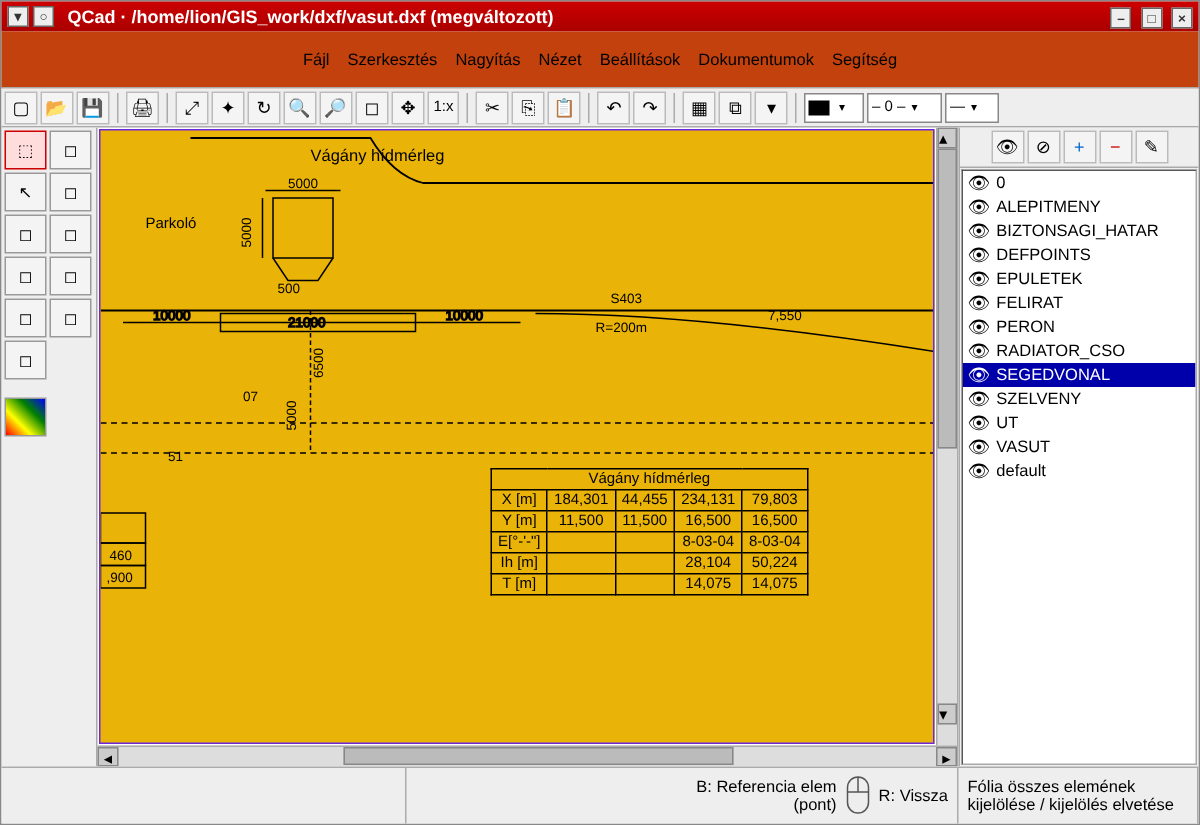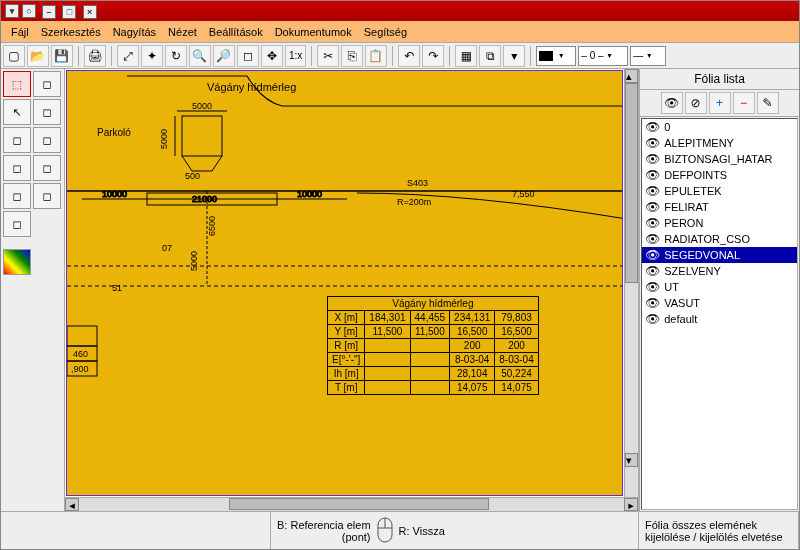--- a/index.html
+++ b/index.html
@@ -2,21 +2,21 @@
 <html><head>
 <meta charset="utf-8">
 <style>
   * { box-sizing: border-box; margin: 0; padding: 0; font-family: Arial, sans-serif; }
   body { width: 800px; height: 550px; background: #fff; overflow: hidden; font-size: 11px; }
   .window { border: 1px solid #888; width: 800px; height: 550px; display: flex; flex-direction: column; }
   .titlebar { background: linear-gradient(#c00, #a00); color: #fff; height: 20px; display: flex; align-items: center; padding: 0 4px; font-size: 12px; font-weight: bold; }
   .titlebar .tbtn { width: 14px; height: 14px; background: #eee; border: 1px solid #666; margin-right: 3px; display: inline-flex; align-items: center; justify-content: center; font-size: 9px; color: #333; }
   .titlebar .title { margin-left: 6px; flex: 1; white-space: nowrap; overflow: hidden; }
   .titlebar .right .tbtn { margin-left: 3px; margin-right: 0; }
-  .menubar { background: #fdba74; border-bottom: 1px solid #aaa; height: 22px; display: flex; align-items: center; padding: 0 4px; }
+  .menubar { background: #c2410c; border-bottom: 1px solid #aaa; height: 38px; display: flex; align-items: center; padding: 0 4px; justify-content: center; }
   .menubar span { padding: 2px 6px; cursor: default; }
   .toolbar { background: #eee; border-bottom: 1px solid #aaa; height: 26px; display: flex; align-items: center; padding: 0 2px; gap: 2px; }
   .vsep { width: 1px; height: 20px; background: #aaa; margin: 0 3px; }
   .tbtn2 { width: 22px; height: 22px; border: 1px solid #bbb; background: #f4f4f4; display: inline-flex; align-items: center; justify-content: center; font-size: 12px; cursor: default; }
   .combo { height: 20px; border: 1px solid #888; background: #fff; display: inline-flex; align-items: center; padding: 0 2px; font-size: 10px; }
   .combo .arrow { margin-left: 4px; font-size: 8px; }
   .body { flex: 1; display: flex; overflow: hidden; }
   .left-tools { width: 64px; background: #eee; border-right: 1px solid #aaa; padding: 2px; }
   .left-tools .row { display: flex; gap: 2px; margin-bottom: 2px; }
   .lt { width: 28px; height: 26px; border: 1px solid #999; background: #f4f4f4; display: flex; align-items: center; justify-content: center; }
@@ -26,37 +26,40 @@
   .canvas svg { position: absolute; left: 0; top: 0; }
   .right-panel { width: 160px; background: #eee; display: flex; flex-direction: column; border-left: 1px solid #aaa; }
   .right-panel .hdr { text-align: center; padding: 3px; border-bottom: 1px solid #aaa; font-size: 12px; }
   .layer-toolbar { display: flex; border-bottom: 1px solid #aaa; padding: 2px; gap: 2px; justify-content: center; }
   .layer-list { flex: 1; background: #fff; overflow: auto; border: 1px inset #aaa; margin: 1px; }
   .layer { display: flex; align-items: center; padding: 1px 3px; font-size: 11px; white-space: nowrap; }
   .layer.sel { background: #00a; color: #fff; }
   .layer .eye { margin-right: 4px; font-size: 12px; }
   .statusbar { height: 38px; background: #eee; border-top: 1px solid #aaa; display: flex; font-size: 11px; }
   .statusbar > div { border-right: 1px solid #aaa; padding: 2px 6px; display: flex; align-items: center; }
-  .status-mid { flex: 1; text-align: right; }
+  .status-mid { flex: 1; justify-content: flex-end; text-align: right; }
   .mouse-svg { width: 20px; height: 30px; margin: 0 4px; }
   .dtable { border-collapse: collapse; font-size: 10px; font-family: Arial; }
   .dtable th, .dtable td { border: 1px solid #000; padding: 1px 4px; text-align: center; font-weight: normal; }
   .dtable .title-row th { font-weight: normal; }
   .scroll-h { height: 14px; background: #ddd; border-top: 1px solid #aaa; display: flex; }
   .scroll-h .thumb { background: #bbb; border: 1px solid #888; height: 12px; }
   .scroll-v { width: 14px; background: #ddd; border-left: 1px solid #aaa; }
 </style>
 </head>
 <body>
 
 <div class="window">
 
   <div class="titlebar">
     <span class="tbtn">▾</span>
     <span class="tbtn">○</span>
+    <span class="title">
+      <span>QCad</span> · <span>/home/lion/GIS_work/dxf/vasut.dxf</span> <span>(megváltozott)</span>
+    </span>
     <span class="right">
       <span class="tbtn">–</span>
       <span class="tbtn">□</span>
       <span class="tbtn">×</span>
     </span>
   </div>
 
   <div class="menubar">
     <span>Fájl</span>
     <span>Szerkesztés</span>
@@ -205,27 +208,20 @@
                     <td>79,803</td>
                   </tr>
               <tr>
                     <td>Y [m]</td>
                     <td>11,500</td>
                     <td>11,500</td>
                     <td>16,500</td>
                     <td>16,500</td>
                   </tr>
               <tr>
-                    <td>R [m]</td>
-                    <td></td>
-                    <td></td>
-                    <td>200</td>
-                    <td>200</td>
-                  </tr>
-              <tr>
                     <td>E[°-'-"]</td>
                     <td></td>
                     <td></td>
                     <td>8-03-04</td>
                     <td>8-03-04</td>
                   </tr>
               <tr>
                     <td>Ih [m]</td>
                     <td></td>
                     <td></td>
@@ -254,21 +250,20 @@
       <div class="scroll-h">
         <div style="width:14px;border:1px solid #888;background:#ccc;text-align:center;">◂</div>
         <div style="flex:1;position:relative;">
             <div class="thumb" style="position:absolute;left:150px;width:260px;"></div>
           </div>
         <div style="width:14px;border:1px solid #888;background:#ccc;text-align:center;">▸</div>
       </div>
     </div>
 
     <div class="right-panel">
-      <div class="hdr">Fólia lista</div>
       <div class="layer-toolbar">
         <div class="tbtn2">👁</div>
         <div class="tbtn2">⊘</div>
         <div class="tbtn2" style="color:#06c;">+</div>
         <div class="tbtn2" style="color:#c00;">−</div>
         <div class="tbtn2">✎</div>
       </div>
       <div class="layer-list" id="layer-list">
           <div class="layer">
             <span class="eye">👁</span>

